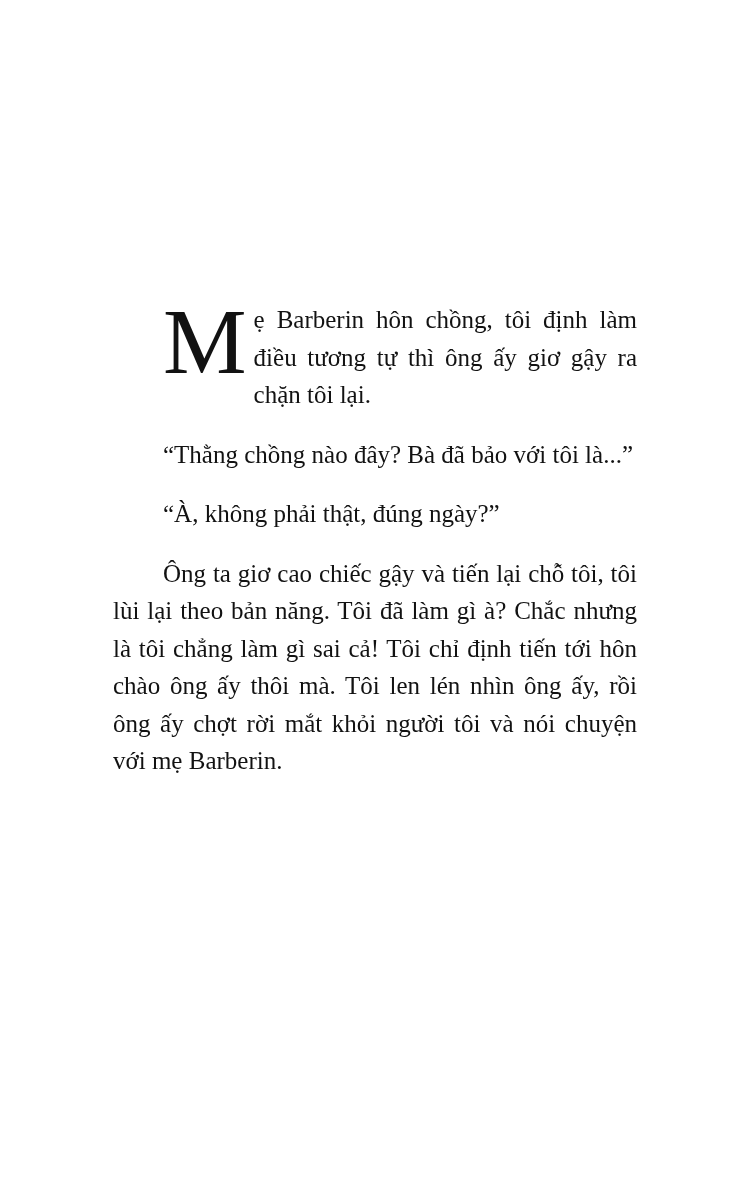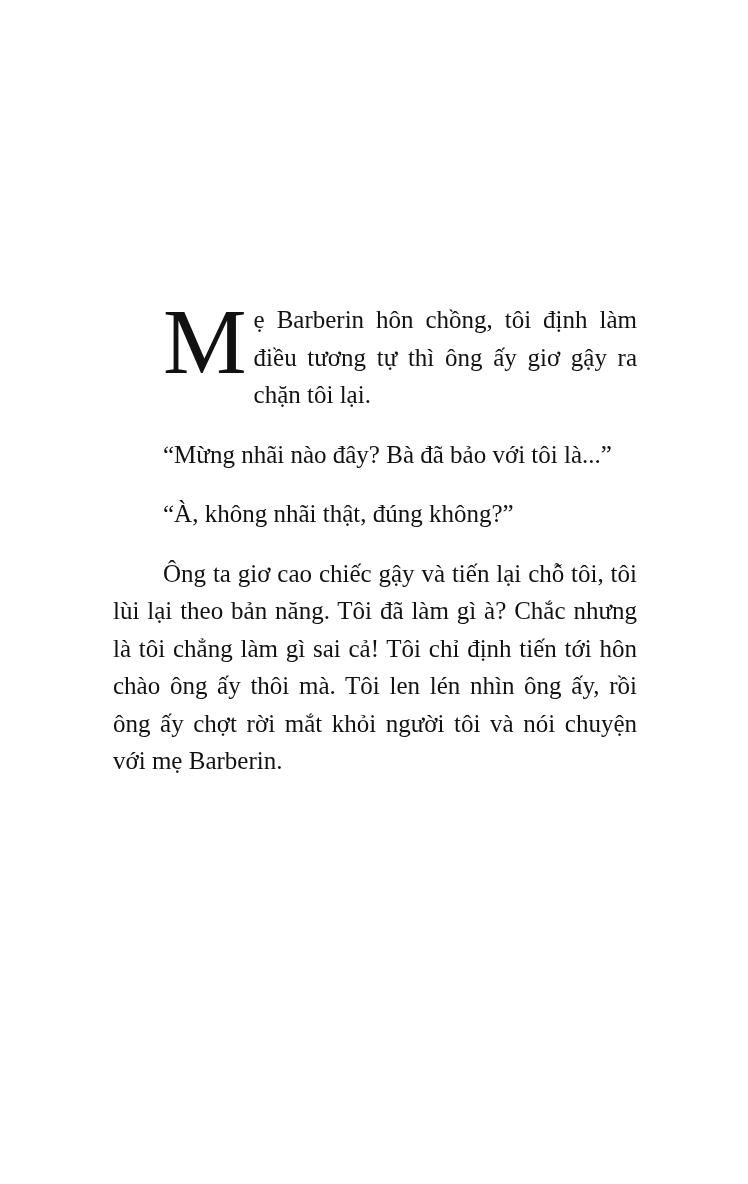--- a/index.html
+++ b/index.html
@@ -54,22 +54,22 @@
 </head>
 <body>
 
 <div class="book-page">
   <div class="text-block">
 
     <p class="opening">
       <span class="drop-cap">M</span><span>ẹ Barberin hôn chồng, tôi định làm điều tương tự thì ông ấy giơ gậy ra chặn tôi lại.</span>
     </p>
 
-    <p>“Mừng nhãi nào đây? Bà đã bảo với tôi là...”</p>
+    <p>“Thằng chồng nào đây? Bà đã bảo với tôi là...”</p>
 
 
-    <p>“À, không nhãi thật, đúng không?”</p>
+    <p>“À, không phải thật, đúng ngày?”</p>
 
     <p>Ông ta giơ cao chiếc gậy và tiến lại chỗ tôi, tôi lùi lại theo bản năng. Tôi đã làm gì à? Chắc nhưng là tôi chẳng làm gì sai cả! Tôi chỉ định tiến tới hôn chào ông ấy thôi mà. Tôi len lén nhìn ông ấy, rồi ông ấy chợt rời mắt khỏi người tôi và nói chuyện với mẹ Barberin.</p>
 
 
   </div>
 </div>
 
 </body></html>

